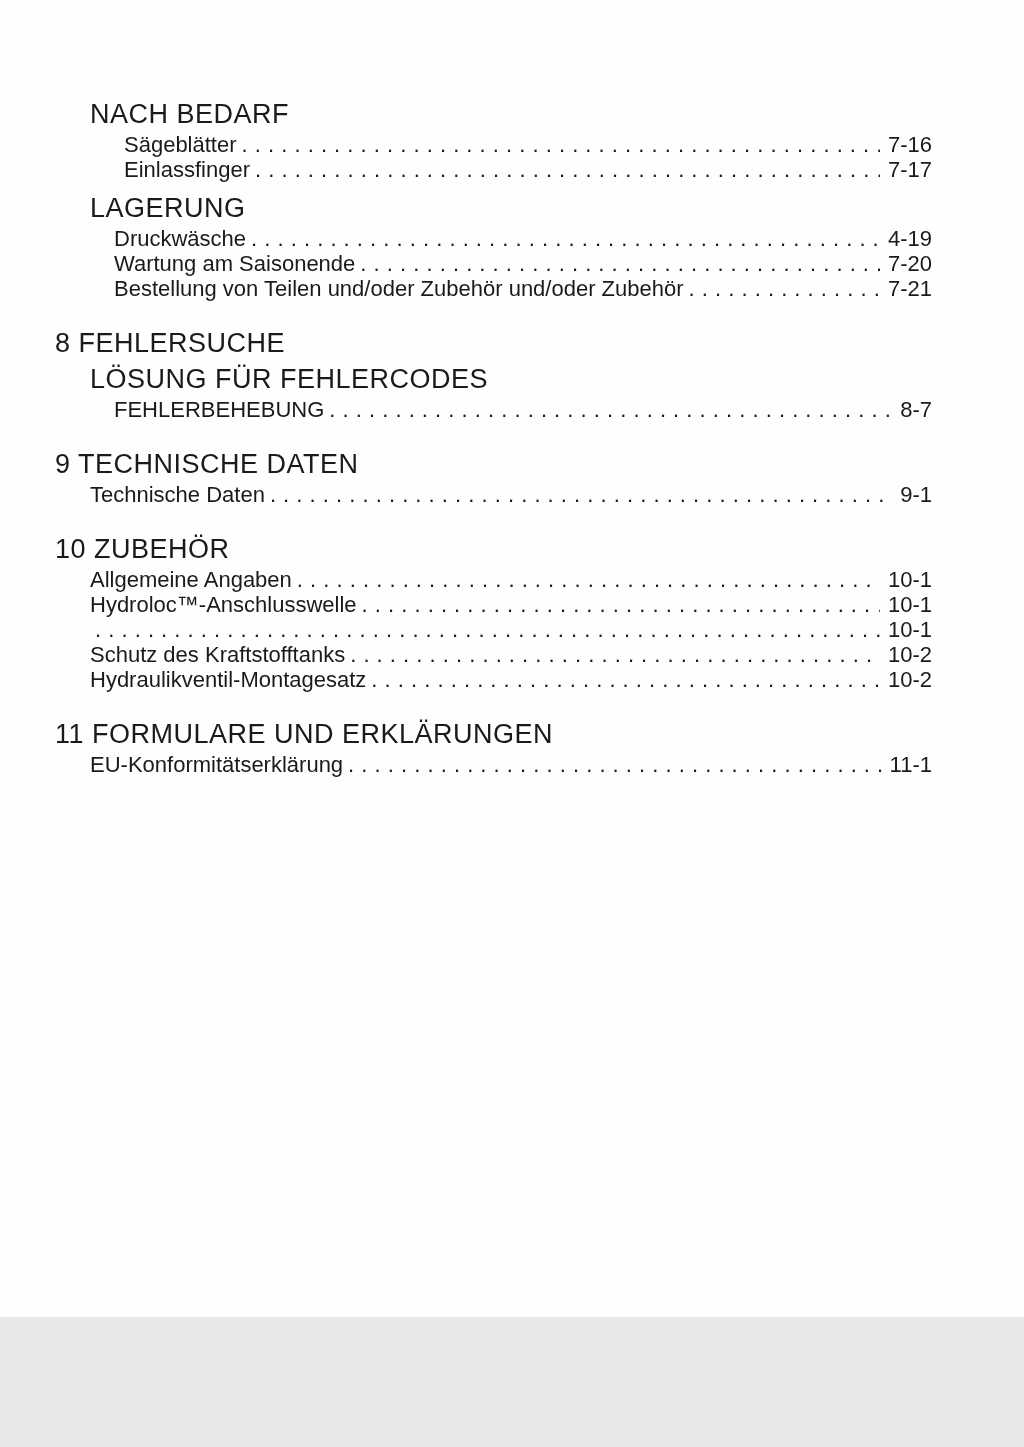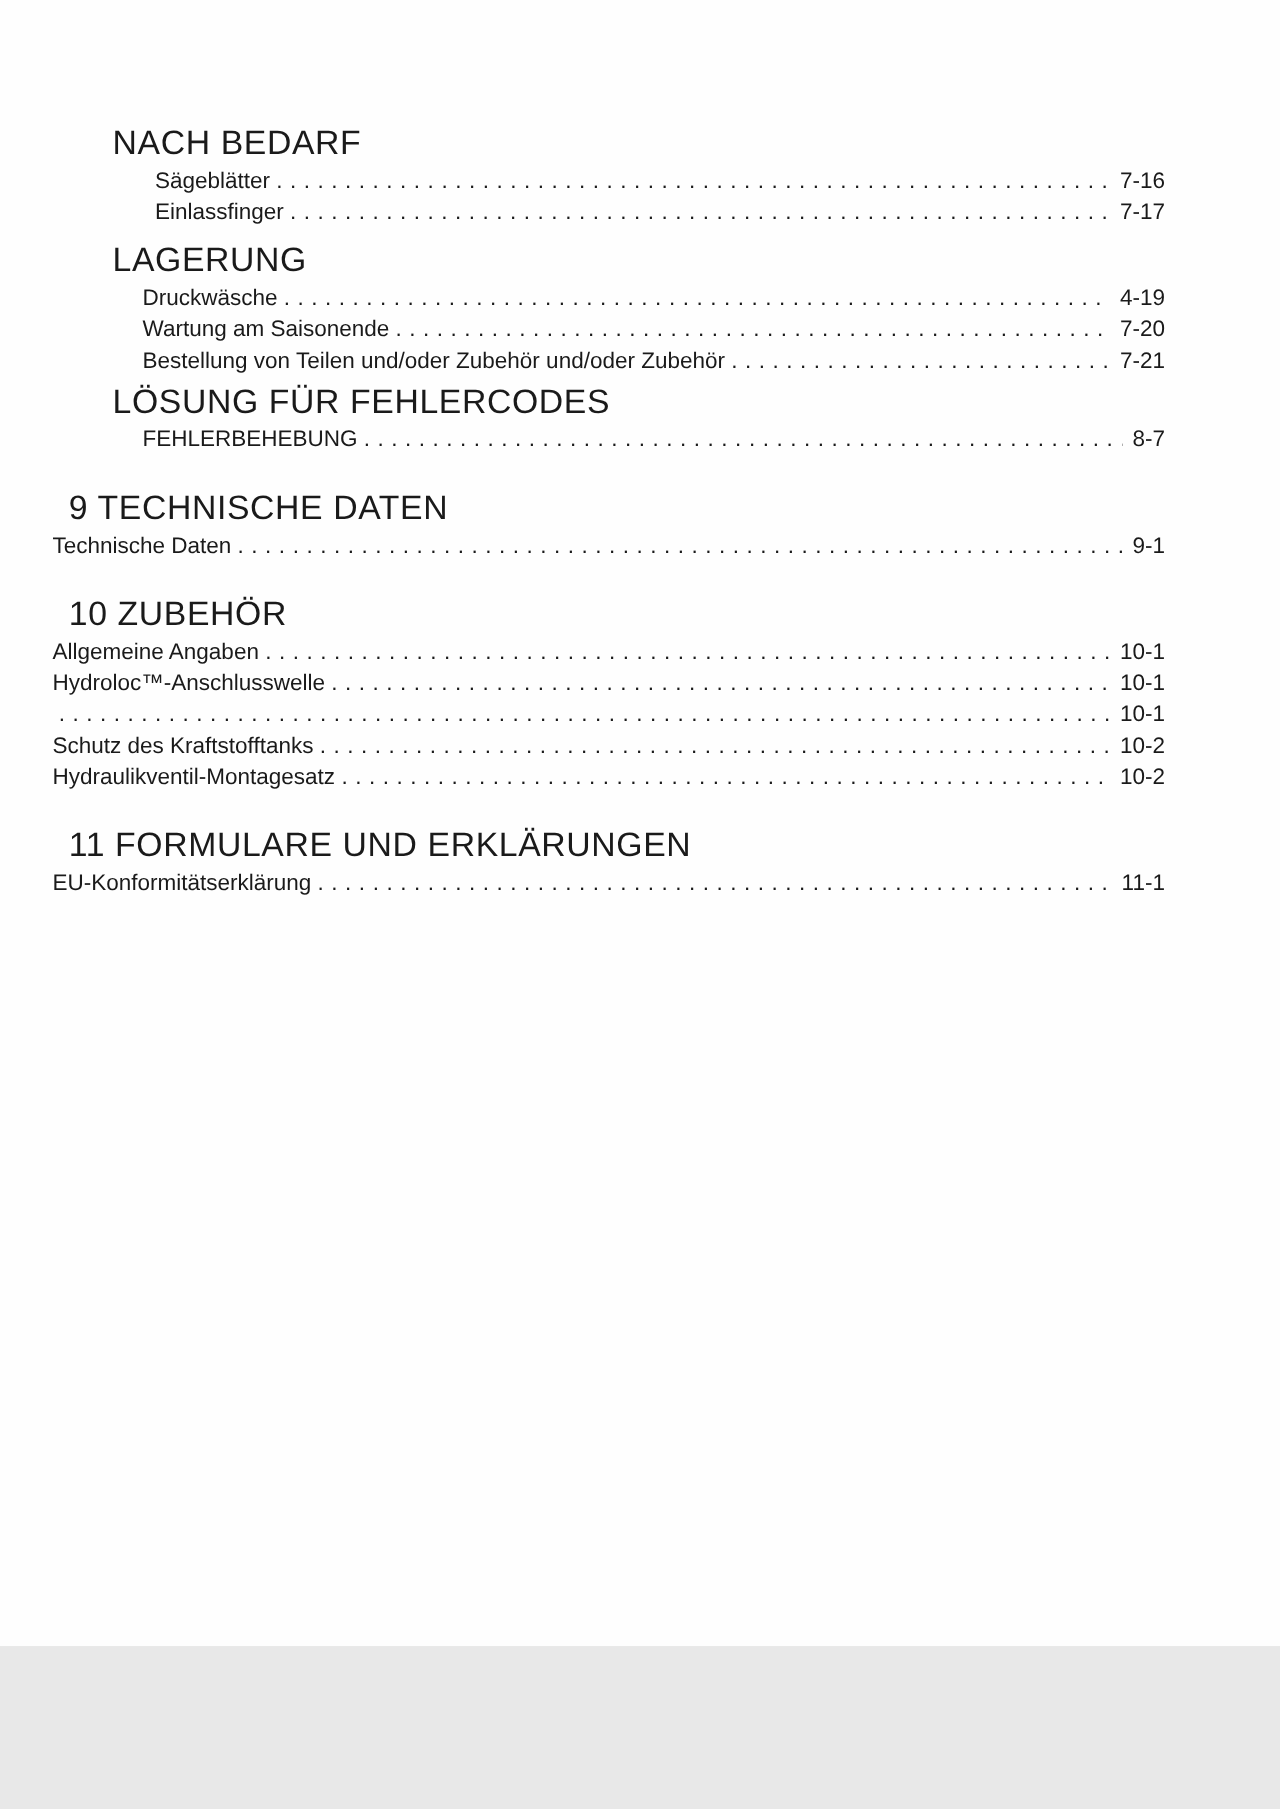--- a/index.html
+++ b/index.html
@@ -26,25 +26,25 @@
     margin: 0 0 2px 0;
   }
   .h.chapter { margin-left: 55px; margin-top: 26px; }
   .h.section { margin-left: 90px; }
   .h.section.gap-before { margin-top: 10px; }
   .h.section.after-chapter { margin-top: 4px; }
 
   .row {
     display: flex;
     align-items: baseline;
-    font-size: 18px;
+    font-size: 22px;
     line-height: 25px;
     white-space: nowrap;
   }
-  .row.lv1 { margin-left: 42px; }
+  .row.lv1 { margin-left: 90px; }
   .row.lv2 { margin-left: 124px; }
   .row.lv3 { margin-left: 114px; }
 
   .lbl { flex: 0 0 auto; }
   .dots {
     flex: 1 1 auto;
     min-width: 0;
     overflow: hidden;
     white-space: nowrap;
     margin: 0 8px 0 5px;
@@ -94,20 +94,21 @@
       <span class="lbl">Wartung am Saisonende</span>
       <span class="dots"></span>
       <span class="pg">7-20</span>
     </div>
     <div class="row lv3">
       <span class="lbl">Bestellung von Teilen und/oder Zubehör und/oder Zubehör</span>
       <span class="dots"></span>
       <span class="pg">7-21</span>
     </div>
 
+    <div class="h chapter">8 FEHLERSUCHE</div>
     <div class="h section after-chapter">LÖSUNG FÜR FEHLERCODES</div>
 
     <div class="row lv3">
       <span class="lbl">FEHLERBEHEBUNG</span>
       <span class="dots"></span>
       <span class="pg">8-7</span>
     </div>
 
     <div class="h chapter">9 TECHNISCHE DATEN</div>
 

